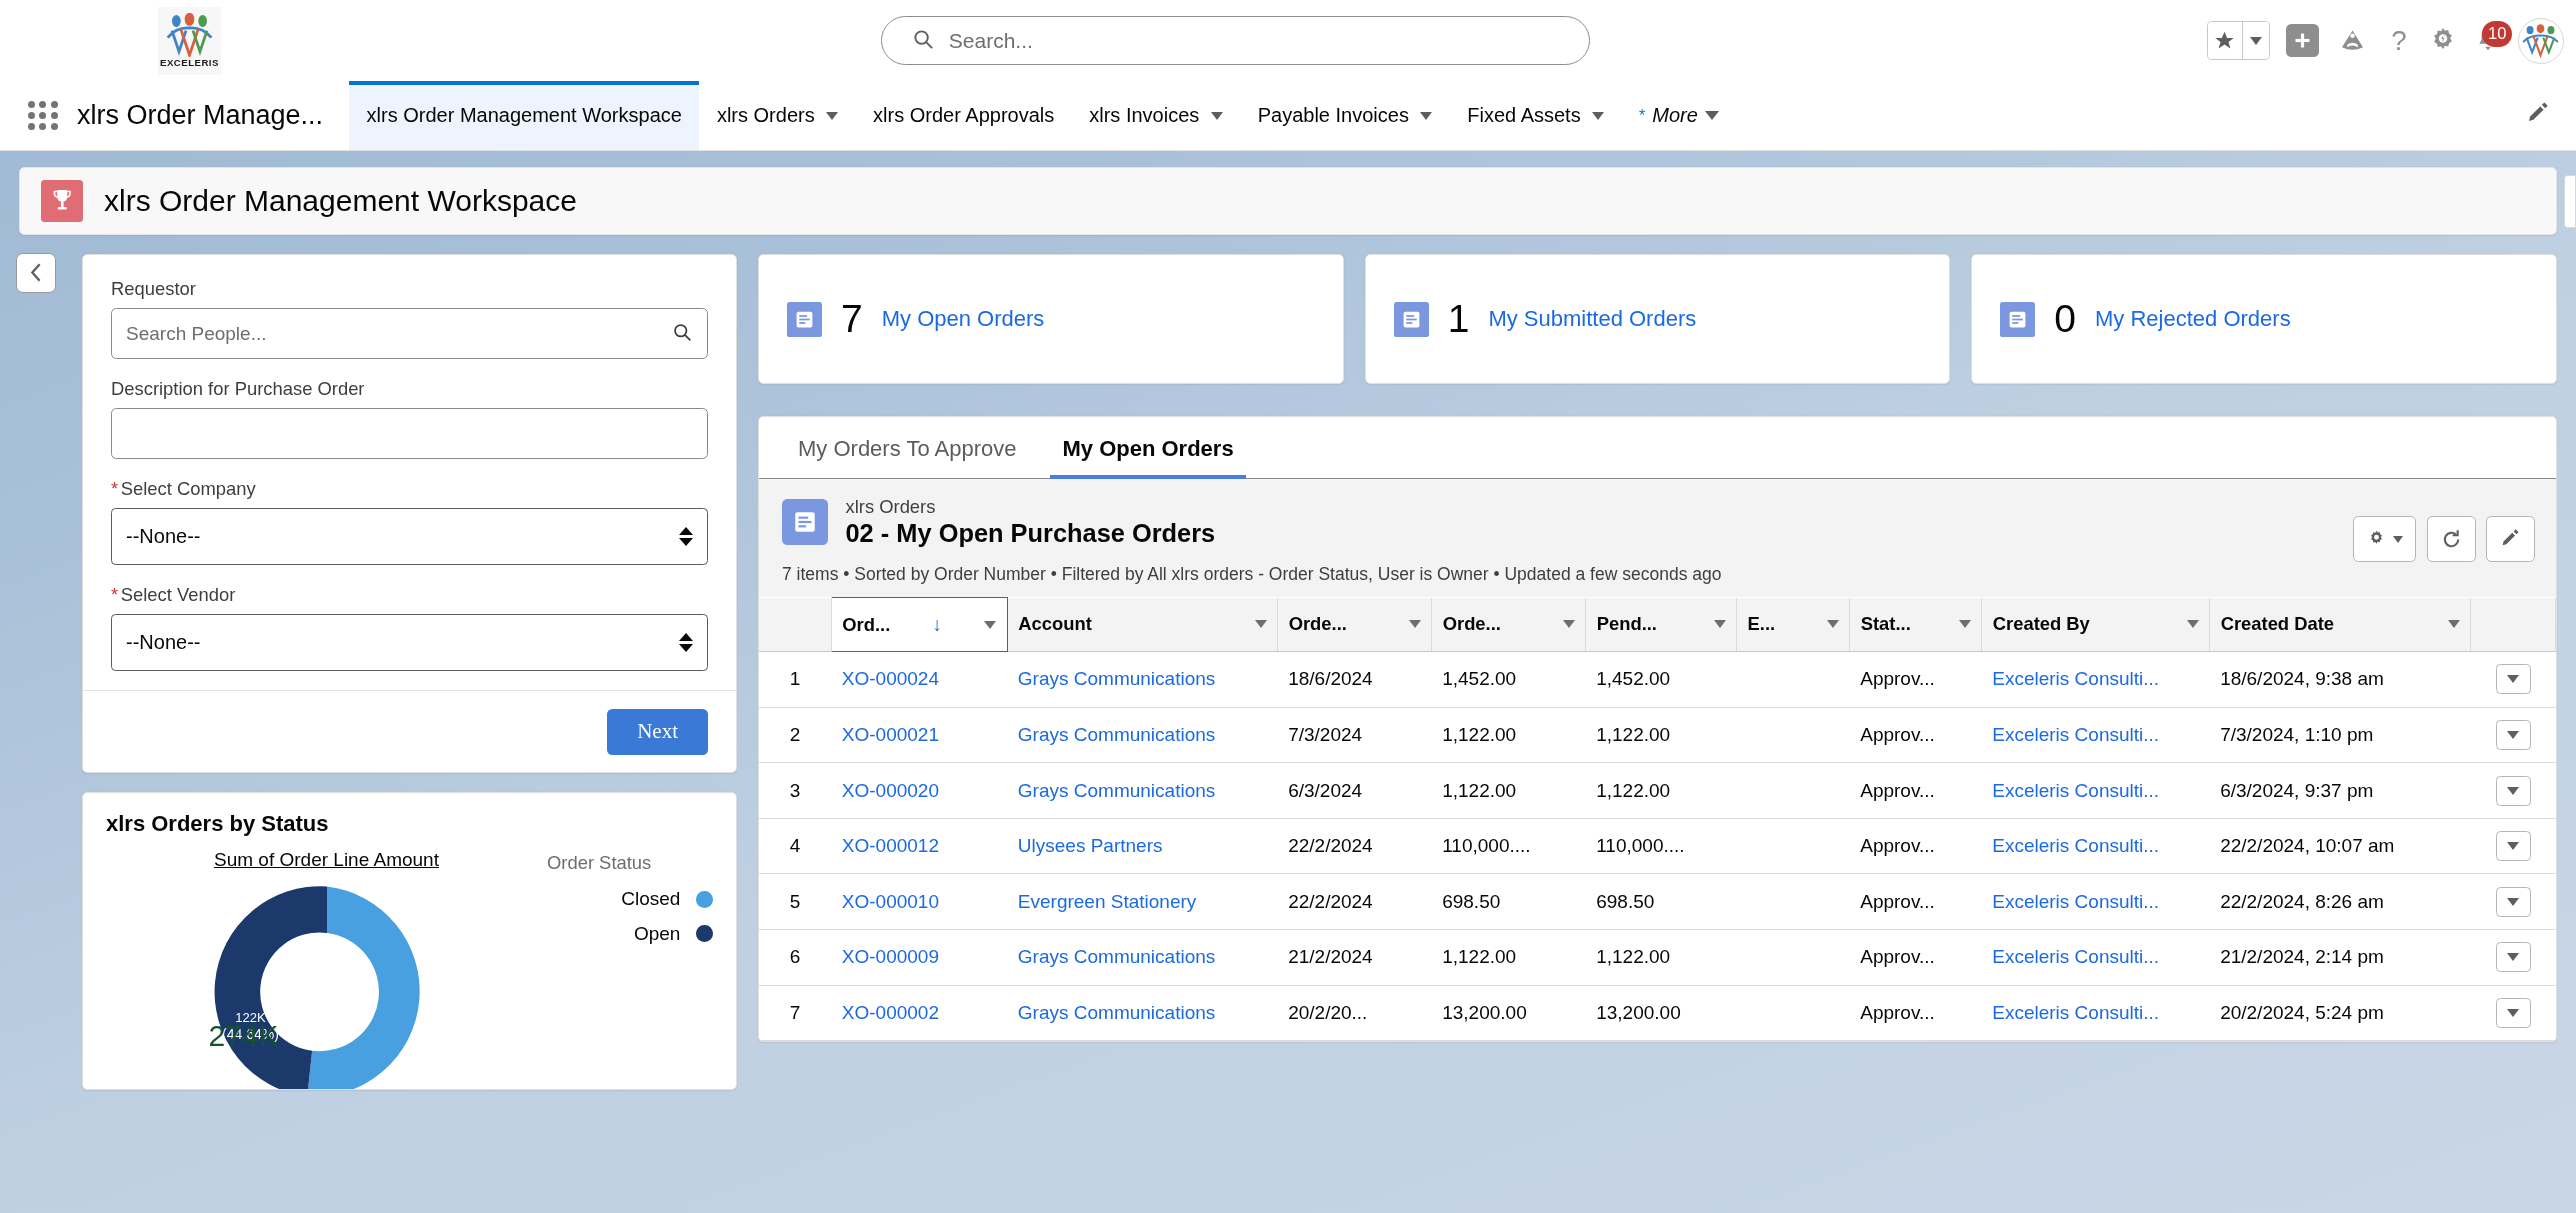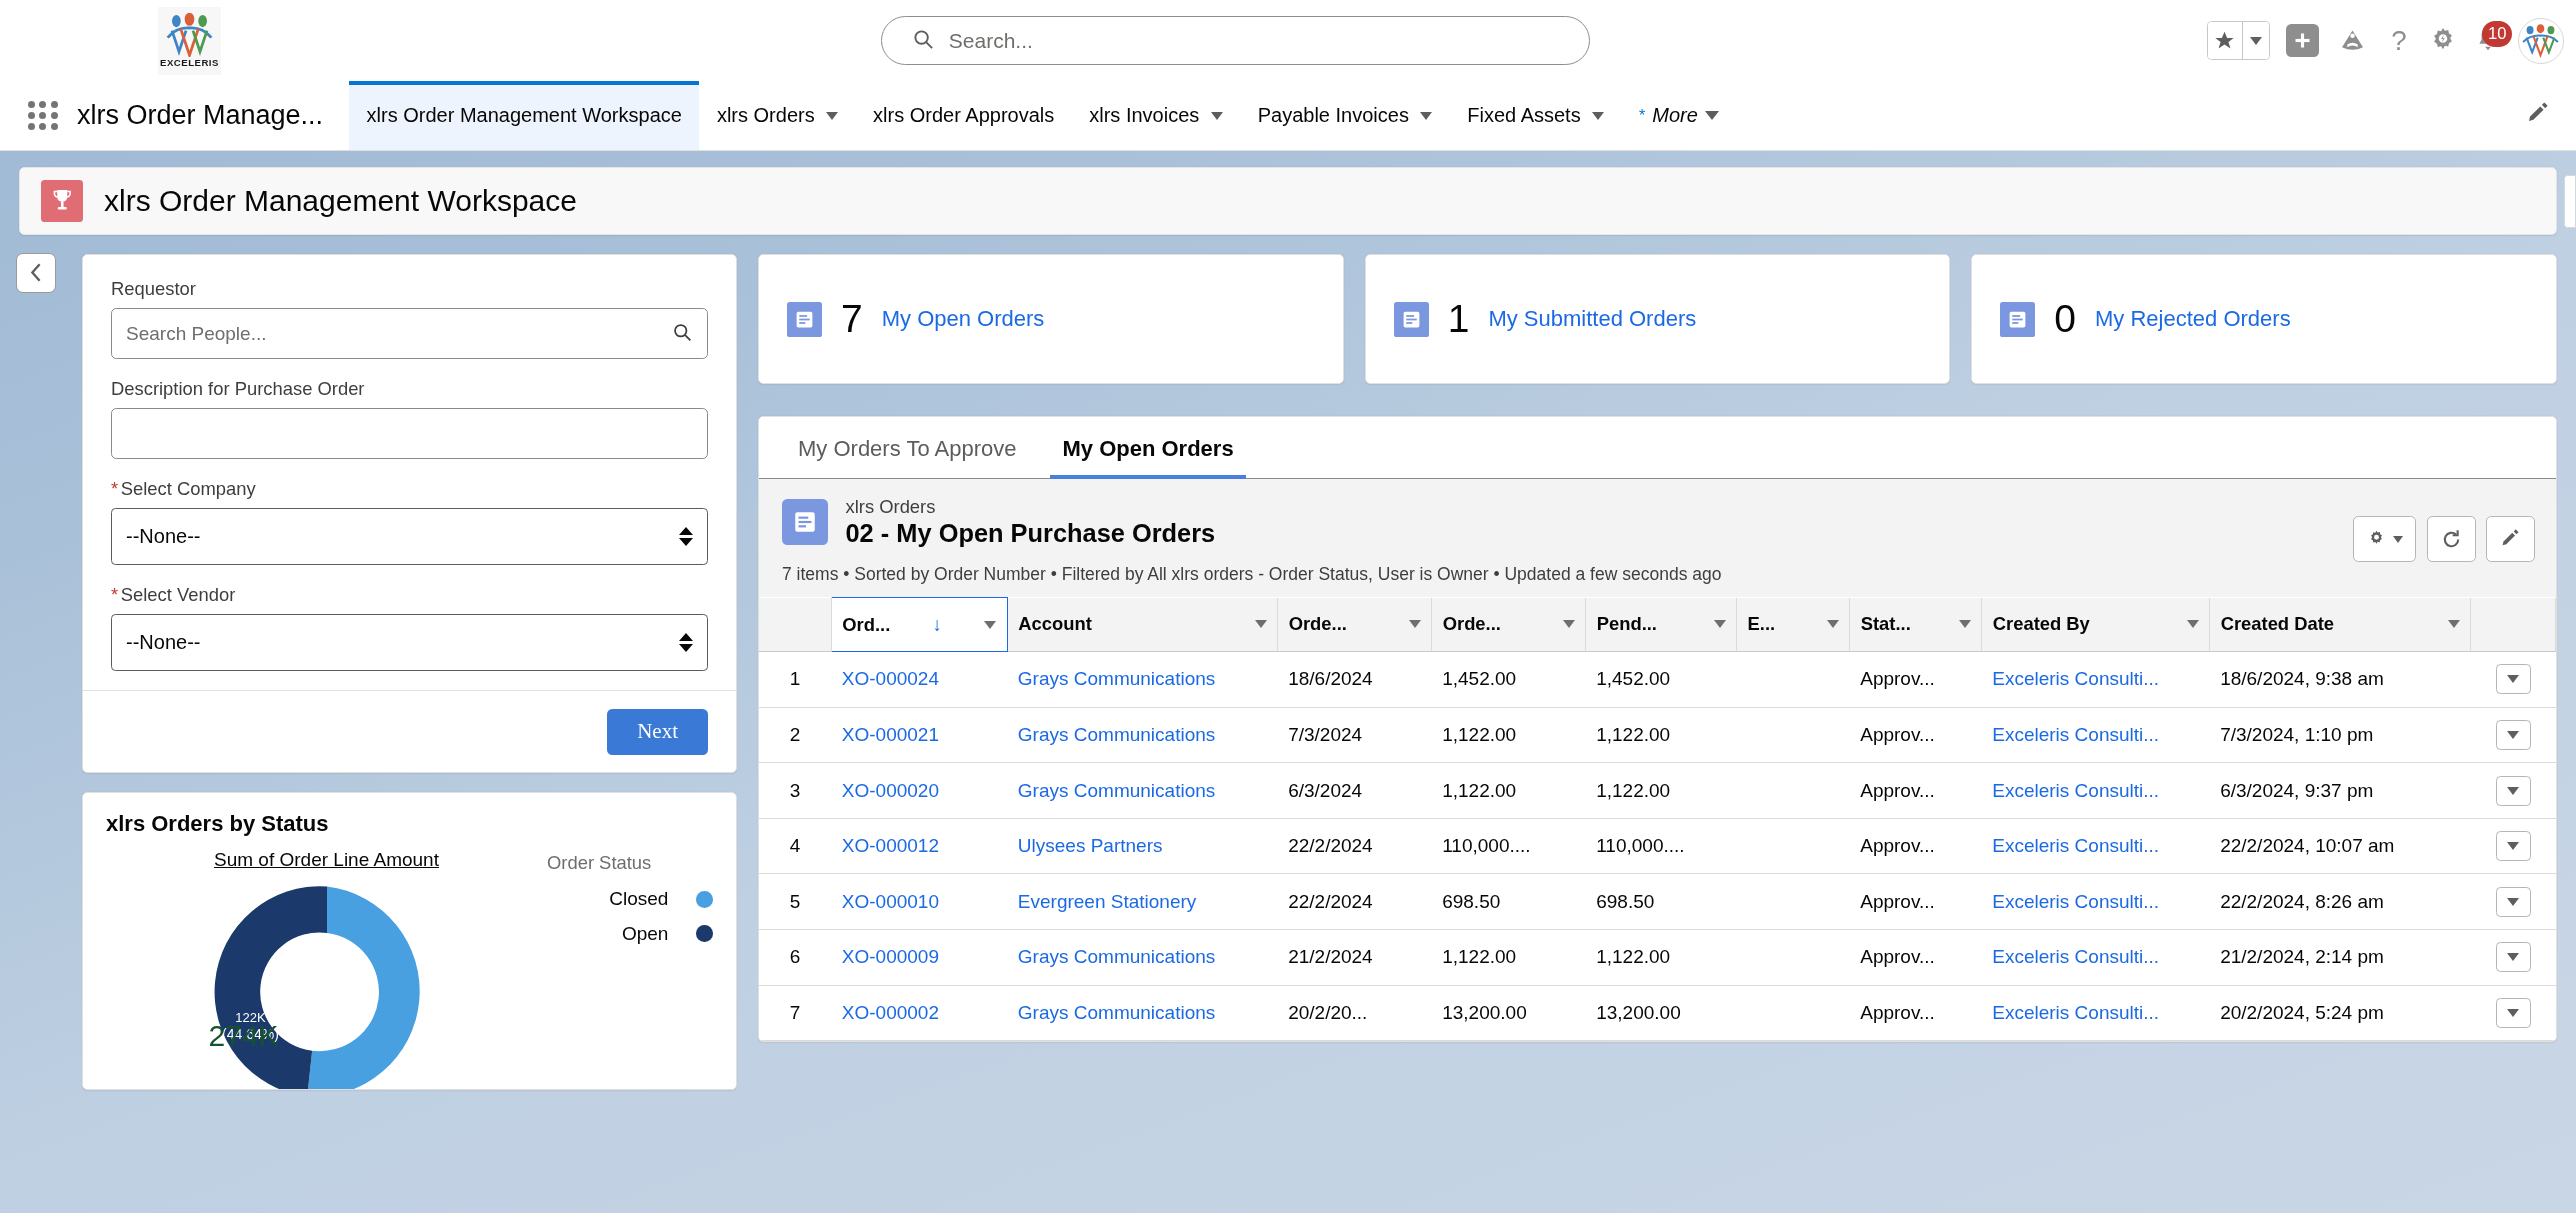--- a/index.html
+++ b/index.html
@@ -166,21 +166,21 @@
   }
   .slice-label {
     position: absolute; text-align: center; color: #fff; line-height: 1.15;
   }
   .slice-label .v { font-size: 13px; }
   .slice-label .p { font-size: 14px; }
   .legend-col { width: 166px; padding-top: 3.5px; }
   .legend-head { font-size: 18.4px; color: #706e6b; margin-bottom: 14px; }
   .legend-row {
     display: flex; align-items: center; justify-content: flex-end;
-    gap: 28px; margin-bottom: 12.3px; font-size: 19px; color: #080707;
+    gap: 16px; margin-bottom: 12.3px; font-size: 19px; color: #080707;
   }
   .legend-dot { width: 16.6px; height: 16.6px; border-radius: 50%; flex: 0 0 auto; }
 
   
   .right-col { flex: 1; min-width: 0; }
   .kpis { display: flex; gap: 21px; }
   .kpi {
     flex: 1; background: #fff; border: 0.9px solid #e0e0e0; border-radius: 5.3px;
     height: 130px; display: flex; align-items: center; padding-left: 28px; gap: 19px;
     box-shadow: 0 0.9px 1.8px rgba(0,0,0,.07);

